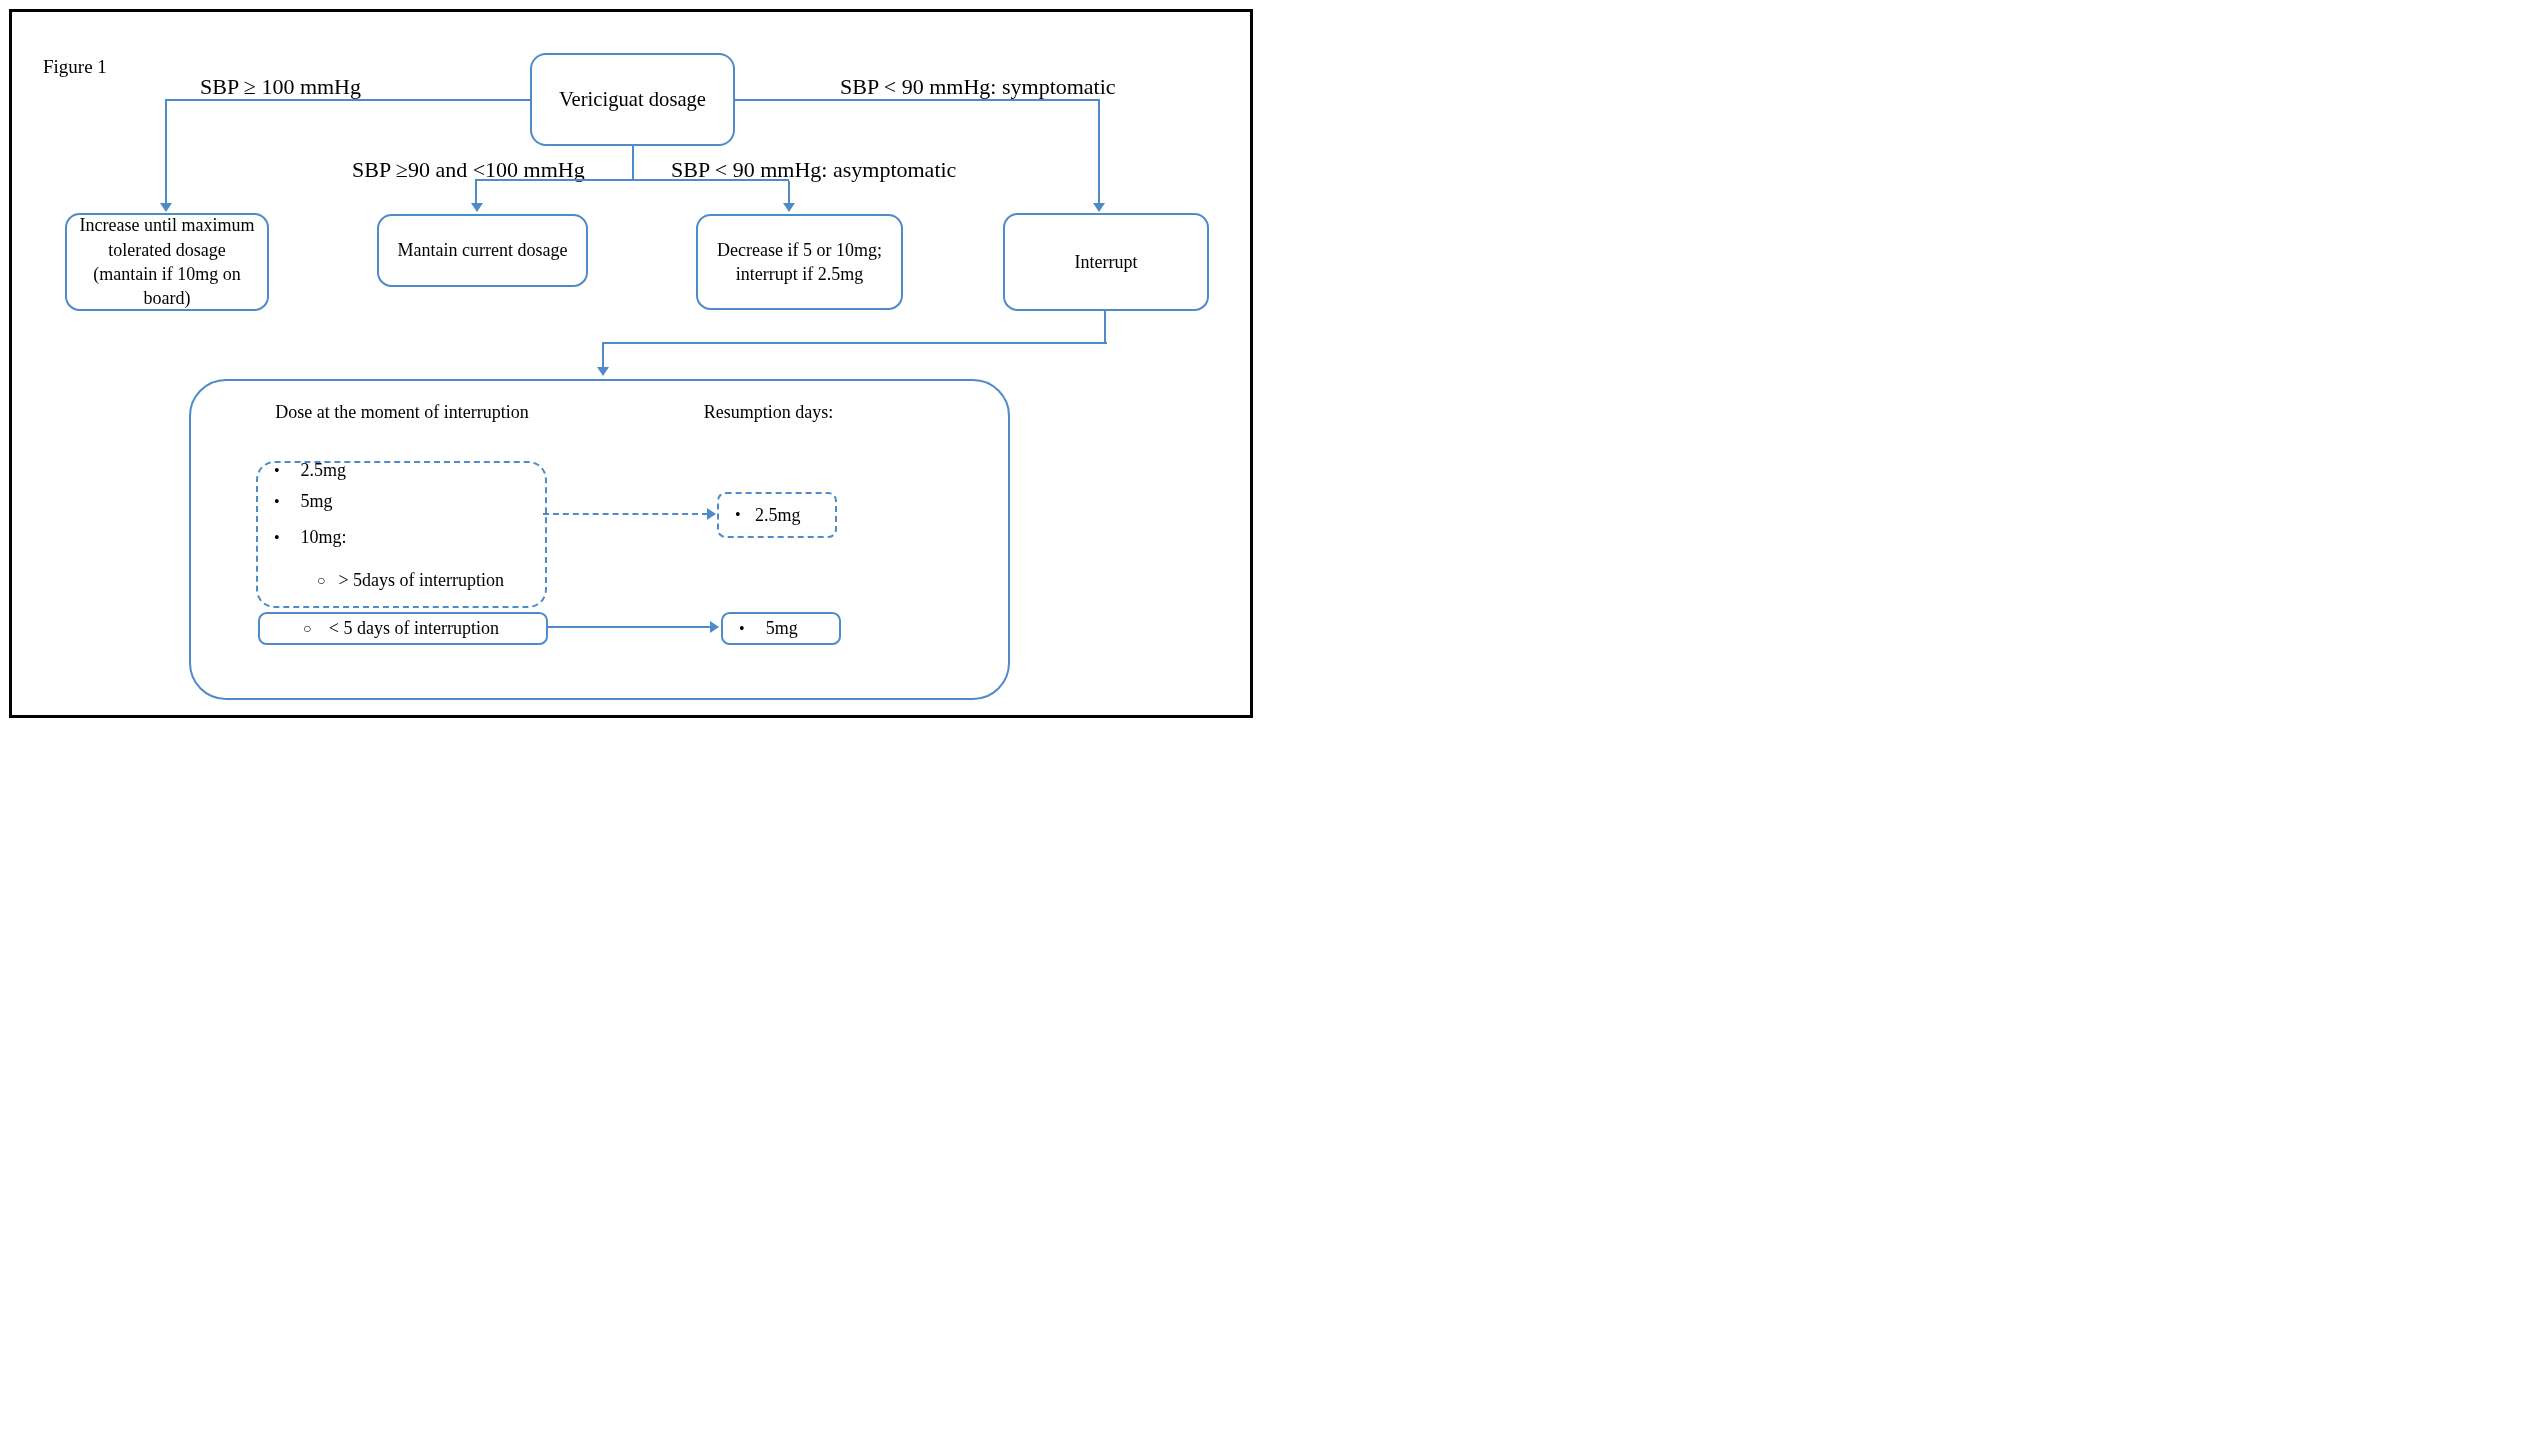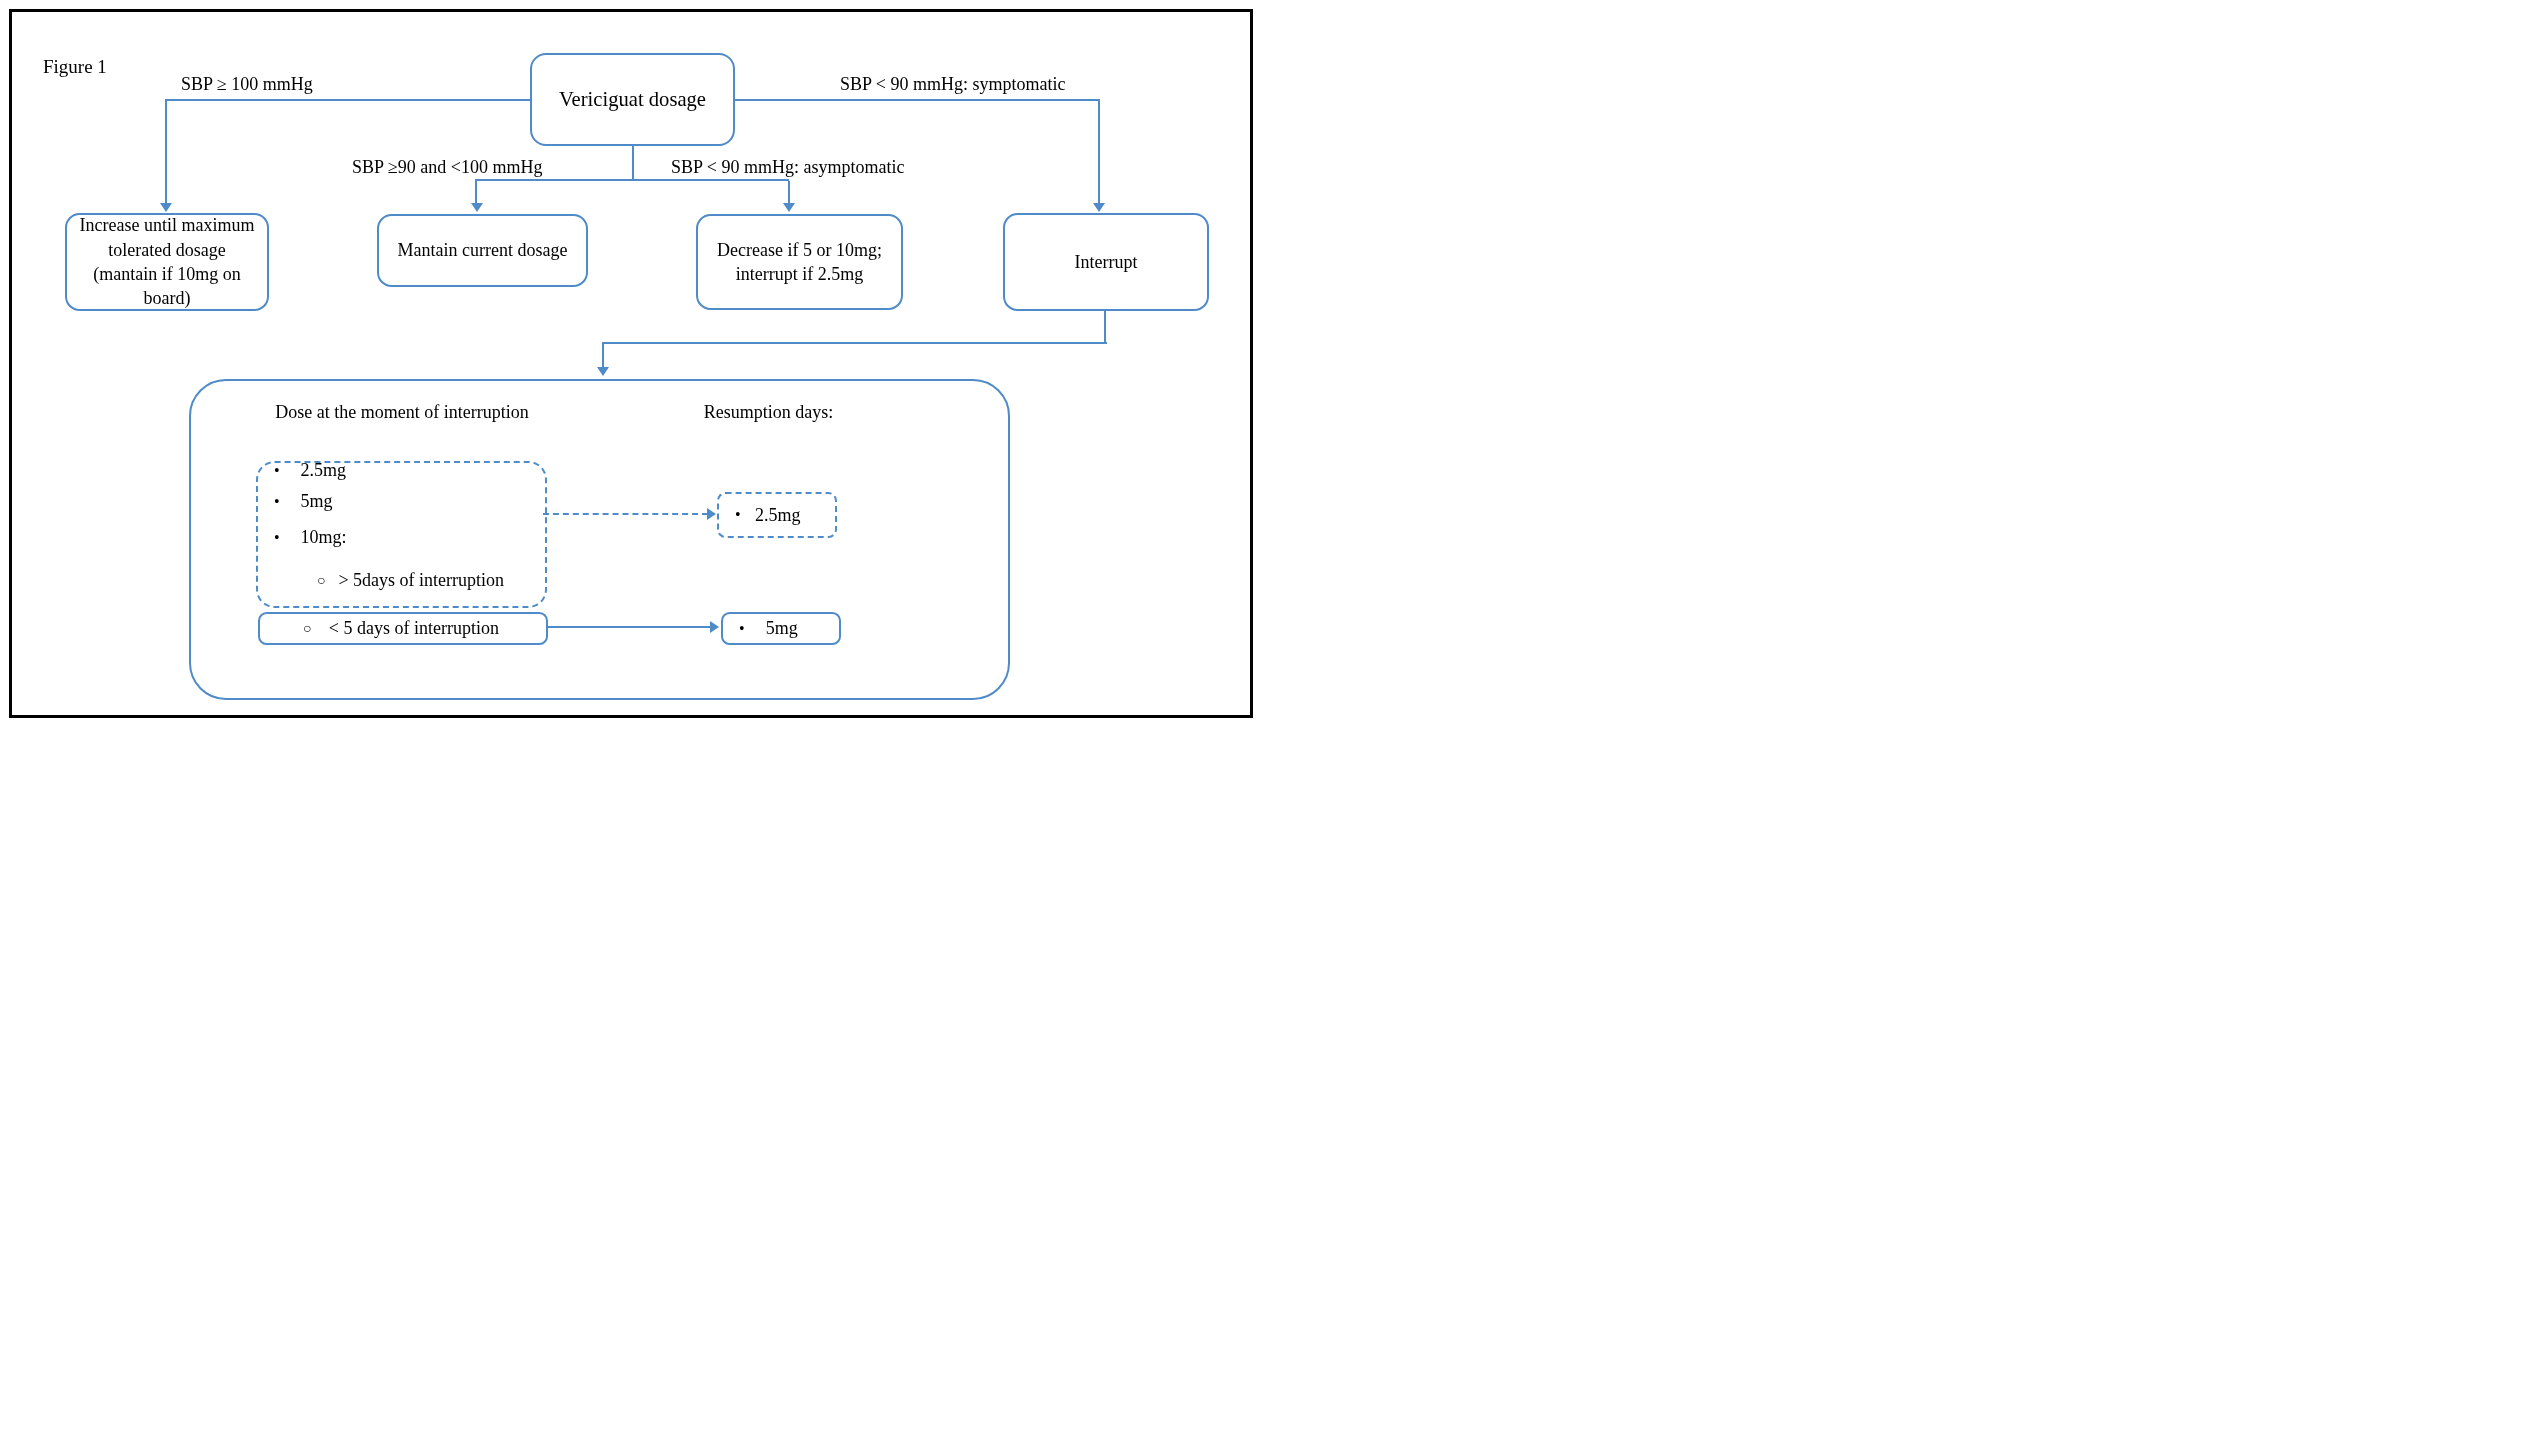--- a/index.html
+++ b/index.html
@@ -10,21 +10,21 @@
     overflow:hidden;
   }
   .frame{position:absolute; left:9.3px; top:9.3px; right:9.3px; bottom:9.3px;
          border:3.3px solid var(--ink);}
   .node{
     position:absolute; border:2px solid var(--blue); border-radius:16px;
     background:#fff; display:flex; align-items:center; justify-content:center;
     text-align:center; font-size:18px; line-height:1.35; padding:4px 9.3px;
     box-sizing:border-box;
   }
-  .lbl{position:absolute; font-size:18px; line-height:1.2; text-align:left; white-space:nowrap;}
+  .lbl{position:absolute; font-size:22px; line-height:1.2; text-align:center; white-space:nowrap;}
   .hline{position:absolute; height:0; border-top:2px solid var(--blue);}
   .vline{position:absolute; width:2px; background:var(--blue);}
   .dashline{position:absolute; height:0; border-top:2px dashed var(--blue);}
   .arr-down{position:absolute; width:0; height:0;
     border-left:6px solid transparent; border-right:6px solid transparent;
     border-top:9.3px solid var(--blue);}
   .arr-right{position:absolute; width:0; height:0;
     border-top:6px solid transparent; border-bottom:6px solid transparent;
     border-left:9.3px solid var(--blue);}
   .panel{position:absolute; border:2px solid var(--blue); border-radius:37px; background:#fff;}

